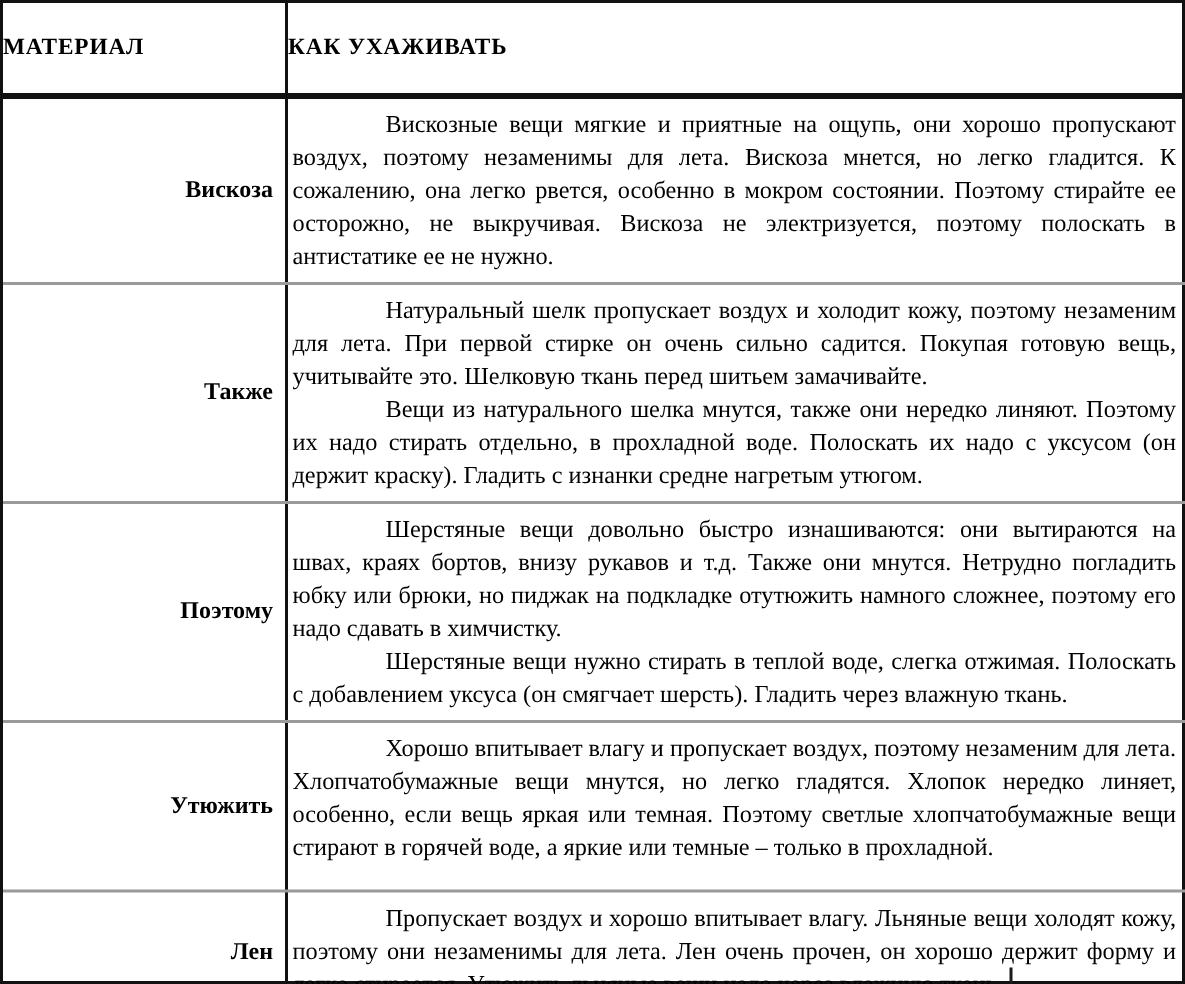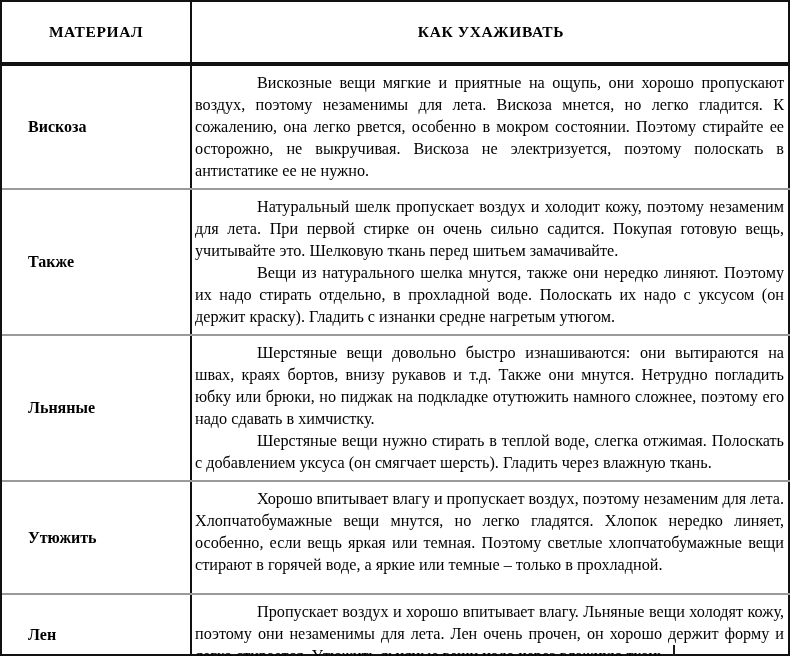--- a/index.html
+++ b/index.html
@@ -50,35 +50,34 @@
   .cell-care {
     width: 599px;
     font-family: Liberation Serif, serif;
   }
 
   
   .header-row .cell-material,
   .header-row .cell-care {
     height: 62px;
     vertical-align: middle;
-    text-align: center;
     border-bottom: 4px solid #111;
   }
   .header-label {
     font-weight: bold;
     font-size: 15.5px;
     letter-spacing: 0.6px;
     line-height: 1.2;
     display: block;
   }
 
   
   .body-row .cell-material {
     vertical-align: middle;
-    text-align: left;
+    text-align: right;
     padding: 0 8px 0 26px;
     margin-left: 12px;
   }
   .body-row .cell-care {
     padding: 6px 6px 6px 3px;
   }
   .body-row.divider-row .cell-material,
   .body-row.divider-row .cell-care {
     border-bottom: 2px solid #9a9a9a;
   }
@@ -152,21 +151,21 @@
         <span class="material-label">Также</span>
       </div>
       <div class="cell-care">
         <p class="care-text">Натуральный шелк пропускает воздух и холодит кожу, поэтому незаменим для лета. При первой стирке он очень сильно садится. Покупая готовую вещь, учитывайте это. Шелковую ткань перед шитьем замачивайте.</p>
         <p class="care-text">Вещи из натурального шелка мнутся, также они нередко линяют. Поэтому их надо стирать отдельно, в прохладной воде. Полоскать их надо с уксусом (он держит краску). Гладить с изнанки средне нагретым утюгом.</p>
       </div>
     </div>
 
     <div class="row body-row divider-row row-sherst">
       <div class="cell-material">
-        <span class="material-label">Льняные</span>
+        <span class="material-label">Поэтому</span>
       </div>
       <div class="cell-care">
         <p class="care-text">Шерстяные вещи довольно быстро изнашиваются: они вытираются на швах, краях бортов, внизу рукавов и т.д. Также они мнутся. Нетрудно погладить юбку или брюки, но пиджак на подкладке отутюжить намного сложнее, поэтому его надо сдавать в химчистку.</p>
         <p class="care-text">Шерстяные вещи нужно стирать в теплой воде, слегка отжимая. Полоскать с добавлением уксуса (он смягчает шерсть). Гладить через влажную ткань.</p>
       </div>
     </div>
 
     <div class="row body-row divider-row row-hlopok">
       <div class="cell-material">
         <span class="material-label">Утюжить</span>

